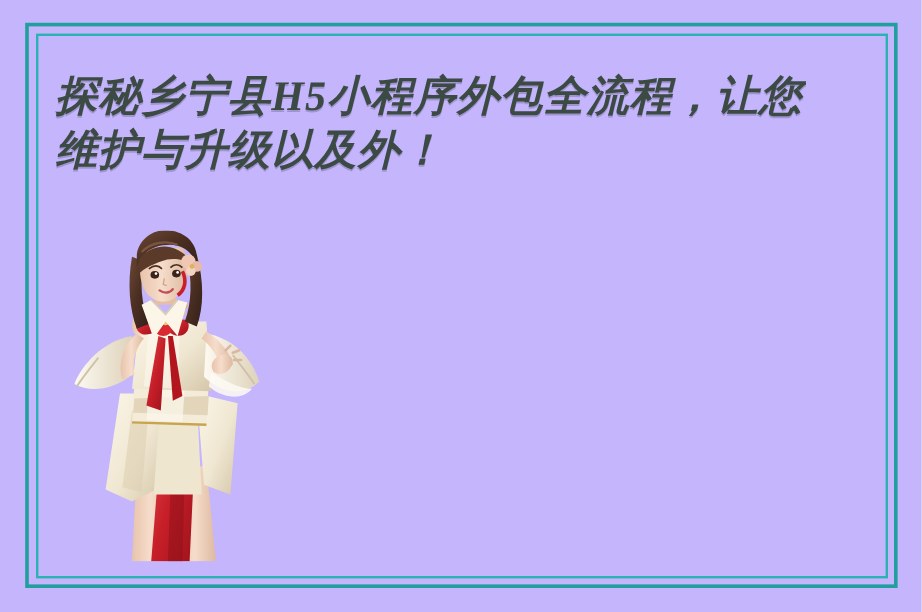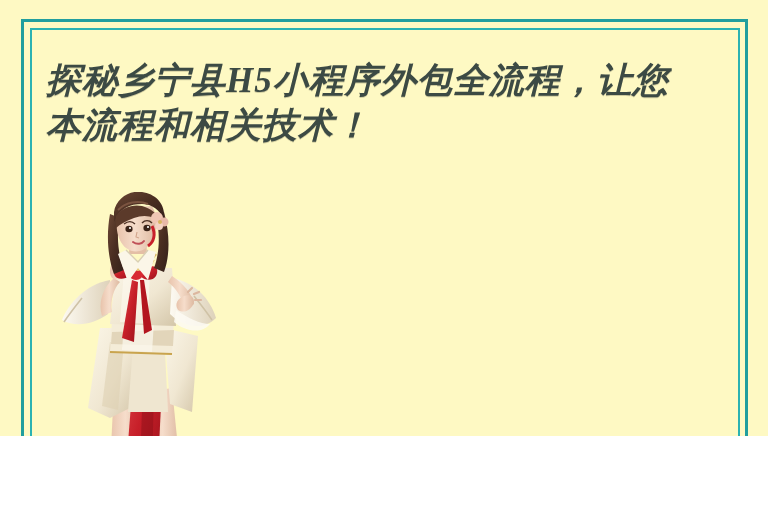--- a/index.html
+++ b/index.html
@@ -10,22 +10,22 @@
   body {
     width: 768px;
     height: 510px;
     overflow: hidden;
     font-family: "DejaVu Sans", sans-serif;
   }
 
   .banner {
     position: relative;
     width: 768px;
-    height: 436px;
-    background: #fef9c3;
+    height: 510px;
+    background: #c4b5fd;
     overflow: hidden;
   }
 
   
   .frame-outer {
     position: absolute;
     left: 21px;
     top: 19px;
     width: 727px;
     height: 471px;
@@ -97,21 +97,21 @@
 </head>
 <body>
 
 <div class="banner">
 
   <div class="frame-outer"></div>
   <div class="frame-inner"></div>
 
   <div class="title-block">
     <div class="title-line">探秘乡宁县H5小程序外包全流程，让您</div>
-    <div class="title-line">本流程和相关技术！</div>
+    <div class="title-line">维护与升级以及外！</div>
   </div>
 
   <div class="illustration">
     <svg viewBox="0 0 172 276" xmlns="http://www.w3.org/2000/svg">
       <defs>
         <linearGradient id="skinG" x1="0" y1="0" x2="1" y2="0">
           <stop offset="0%" stop-color="#e8c3ab"></stop>
           <stop offset="45%" stop-color="#f6ddcb"></stop>
           <stop offset="100%" stop-color="#ddb9a0"></stop>
         </linearGradient>

